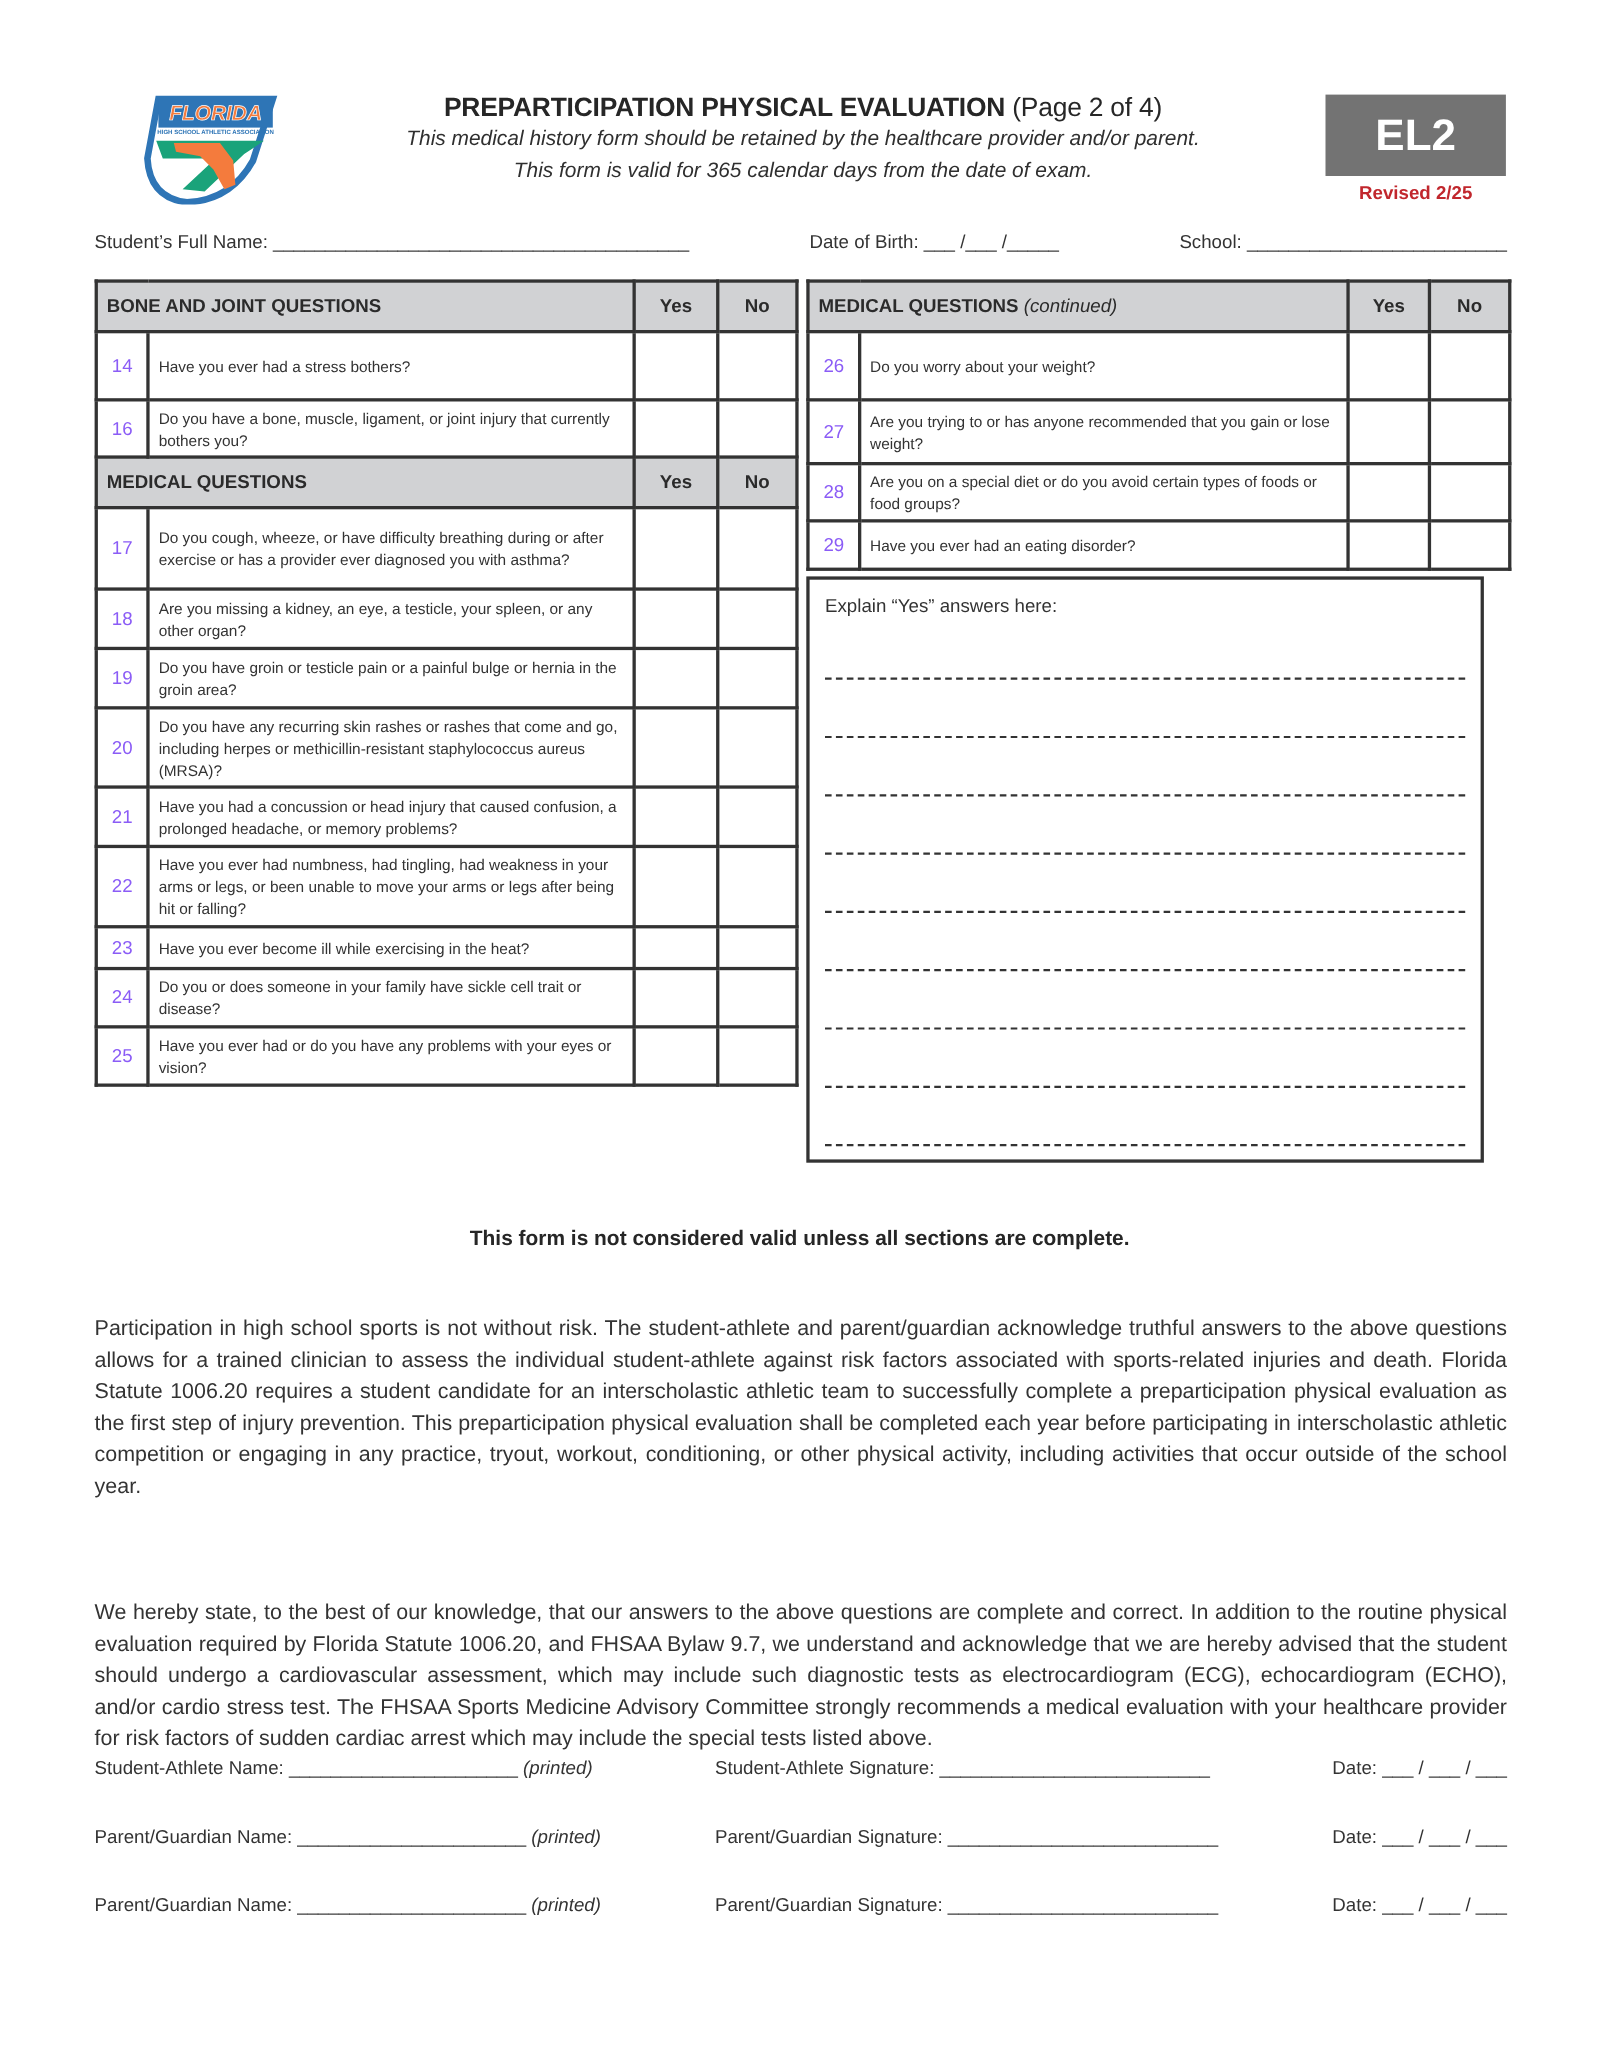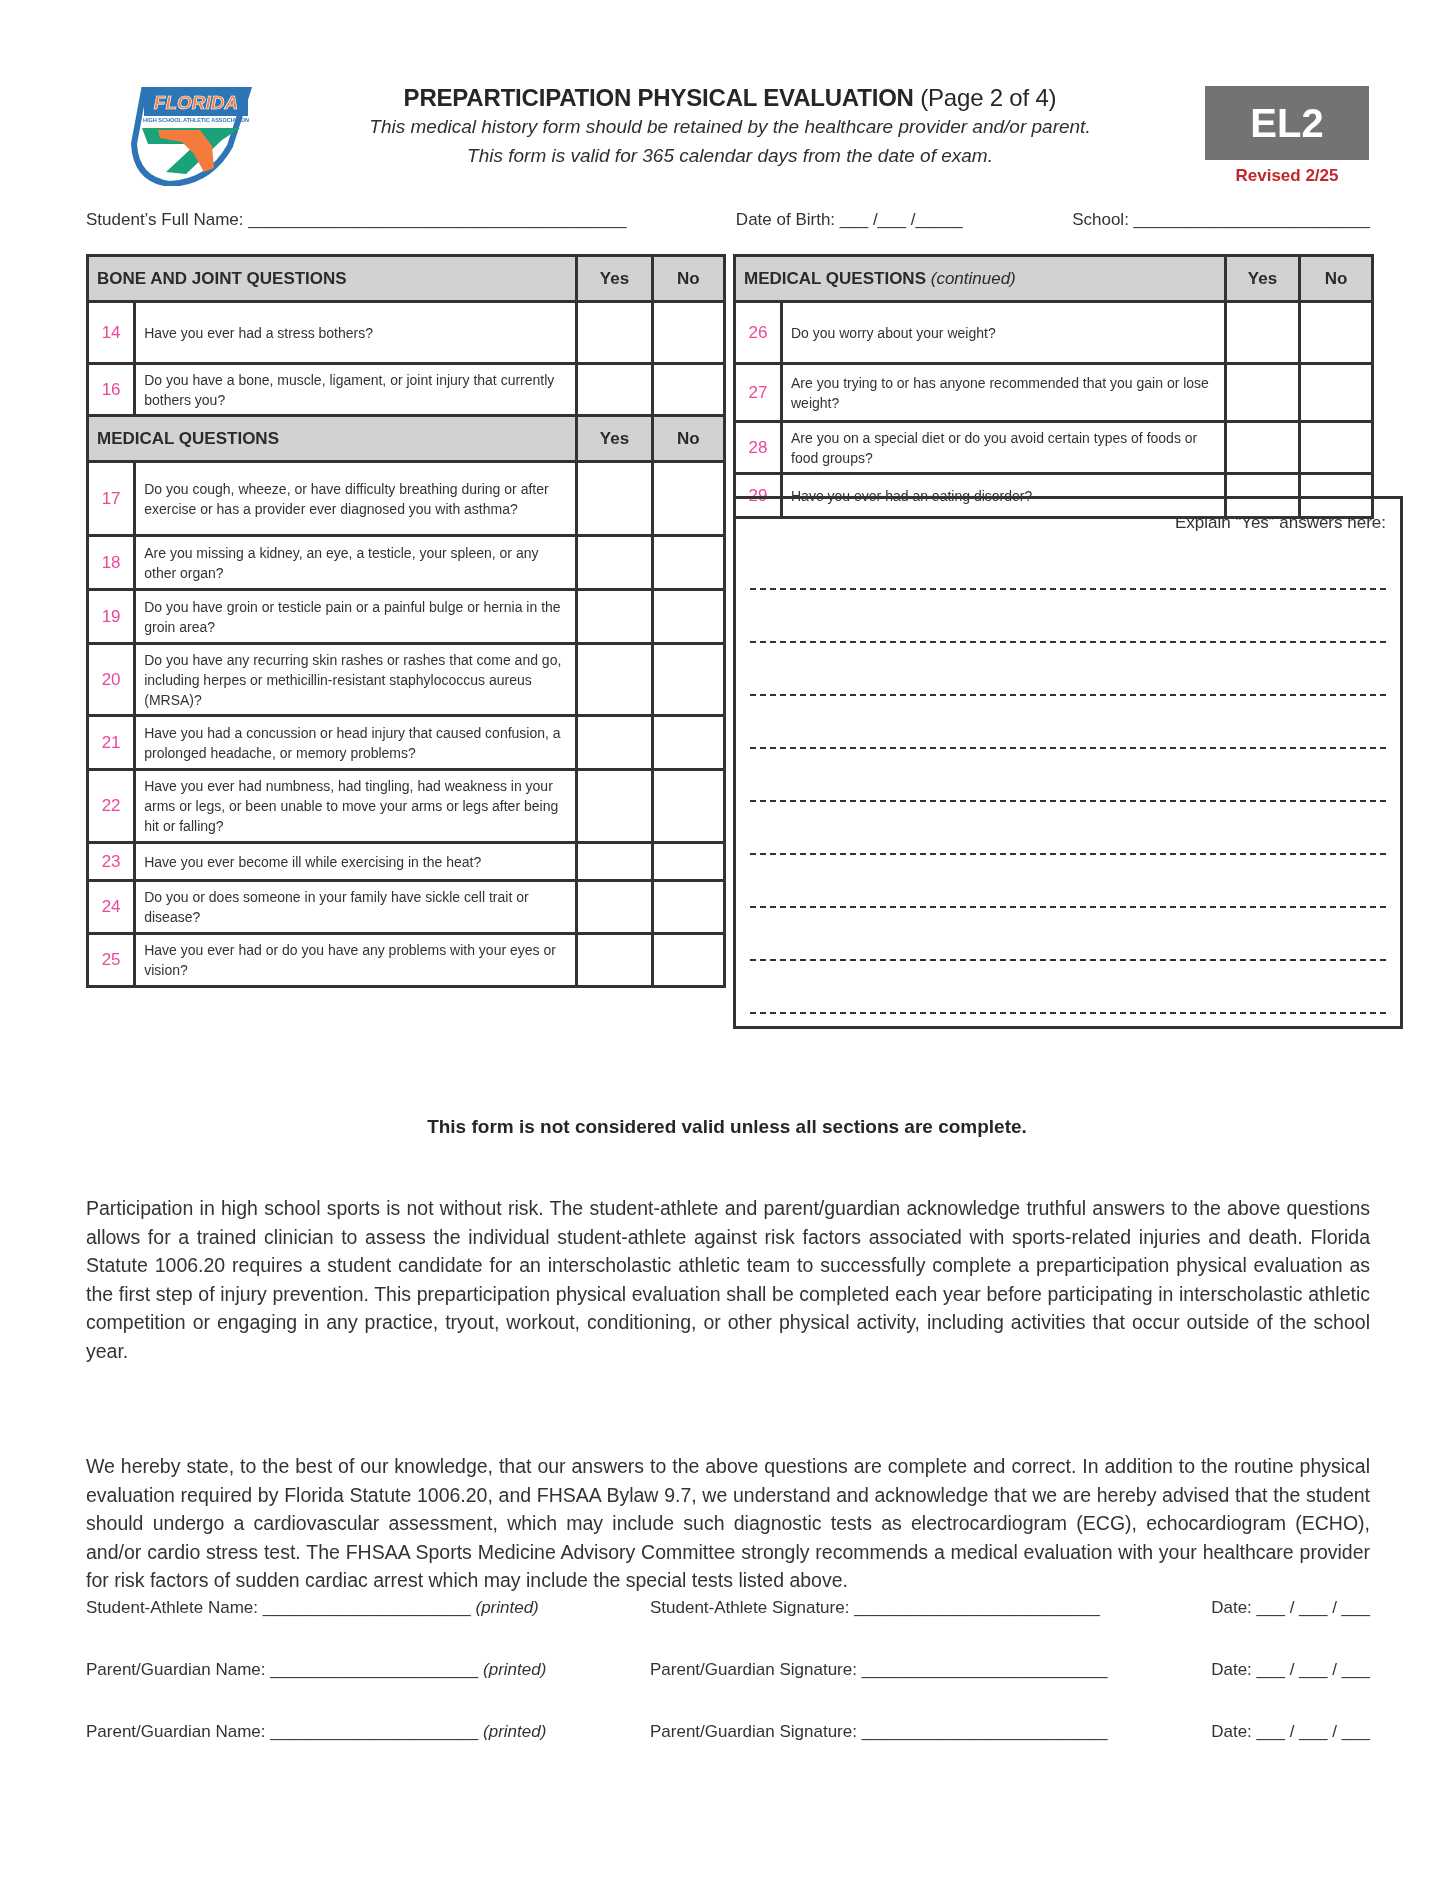--- a/index.html
+++ b/index.html
@@ -19,28 +19,28 @@
 
   .student-line { left: 86px; top: 210px; width: 1284px; font-size: 17px; color: #333; white-space: nowrap; display: flex; justify-content: space-between; }
 
   
   .qtable { border-collapse: collapse; border: 3px solid #333333; table-layout: fixed; }
   .qtable td, .qtable th { border: 3px solid #333333; }
   .qtable th { background: #d1d2d4; font-size: 17px; font-weight: bold; color: #2b2b2b; height: 46px; }
   .qtable th.sec { text-align: left; padding-left: 8px; }
   .qtable th.sec i { font-weight: normal; font-style: italic; }
   .qtable th.yn { text-align: center; }
-  .qtable td.num { font-size: 17px; text-align: center; color: #ec4899; }
+  .qtable td.num { font-size: 17px; text-align: center; color: #8b5cf6; }
   .qtable td.q { font-size: 14px; line-height: 20px; padding: 2px 8px; color: #333; vertical-align: middle; }
   .qtable td.box { background: #fff; }
 
   .left-table { left: 86px; top: 254px; width: 640px; }
   .right-table { left: 733px; top: 254px; width: 638px; }
 
-  .explain-box { left: 733px; top: 496px; width: 670px; height: 533px; border: 3px solid #333333; padding: 14px 14px 0 14px; text-align: right; }
+  .explain-box { left: 733px; top: 524px; width: 616px; height: 533px; border: 3px solid #333333; padding: 14px 14px 0 14px; }
   .explain-label { font-size: 17px; color: #333; margin-bottom: 22px; }
   .explain-line { height: 53px; border-bottom: 0; position: relative; }
   .explain-line::after { content: ""; position: absolute; left: 0; right: 0; bottom: 18px; border-bottom: 2px dashed #333; }
 
   .valid-note { left: 0; top: 1116px; width: 1454px; text-align: center; font-size: 19px; font-weight: bold; color: #262626; }
 
   .para { left: 86px; width: 1284px; font-size: 19.5px; line-height: 28.5px; color: #333; text-align: justify; }
   .para1 { top: 1194px; }
   .para2 { top: 1452px; }
 

